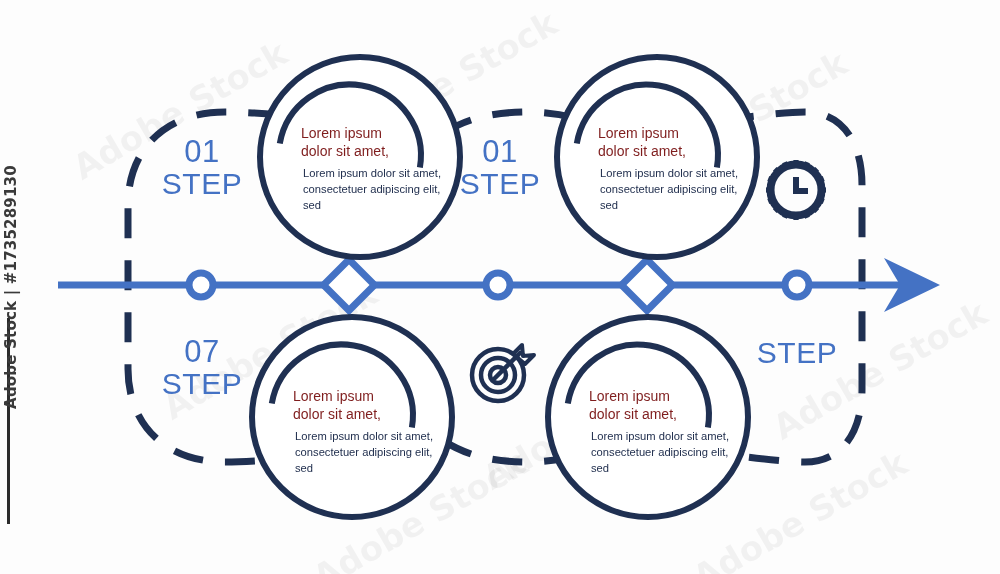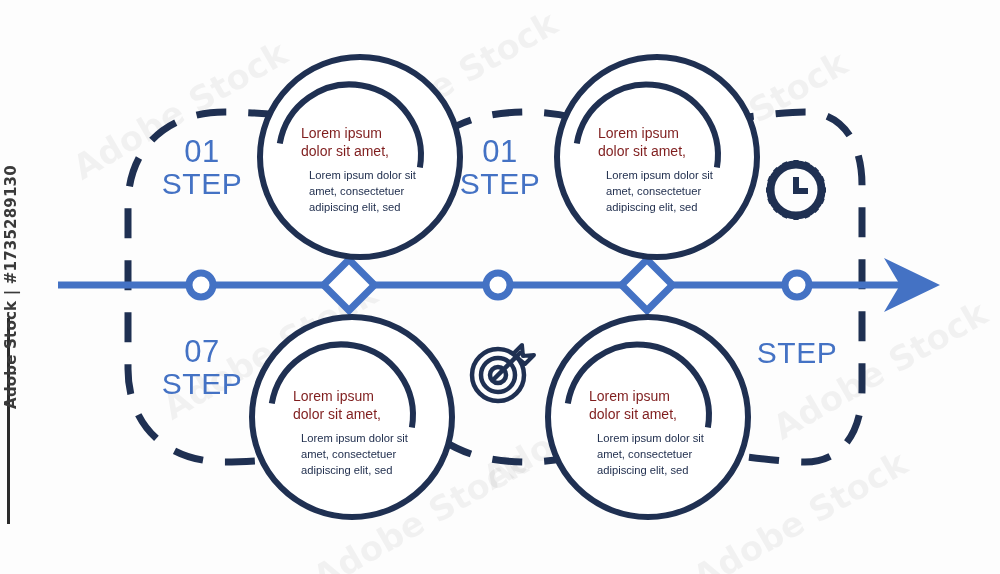--- a/index.html
+++ b/index.html
@@ -20,21 +20,21 @@
   .step-word{font-size:30px;display:block;font-weight:400;margin-top:2px;}
 
   .bubble-text{
     position:absolute;width:150px;user-select:none;
   }
   .bubble-head{
     color:#7f1d1d;font-size:14px;line-height:1.25;margin:0 0 6px 0;
     font-weight:400;
   }
   .bubble-body{
-    color:#22304f;font-size:11.2px;line-height:1.42;margin:8px;font-weight:400;
+    color:#22304f;font-size:11.2px;line-height:1.42;margin:2px;font-weight:400;
   }
 
   
   .wm-left{
     position:absolute;left:2px;top:287px;transform-origin:0 0;
     transform:rotate(-90deg) translate(-50%,0);
     white-space:nowrap;color:#3a3a3a;font-size:15px;
     font-family:"DejaVu Sans",sans-serif;font-weight:600;letter-spacing:.2px;
   }
   .wm-rule{

